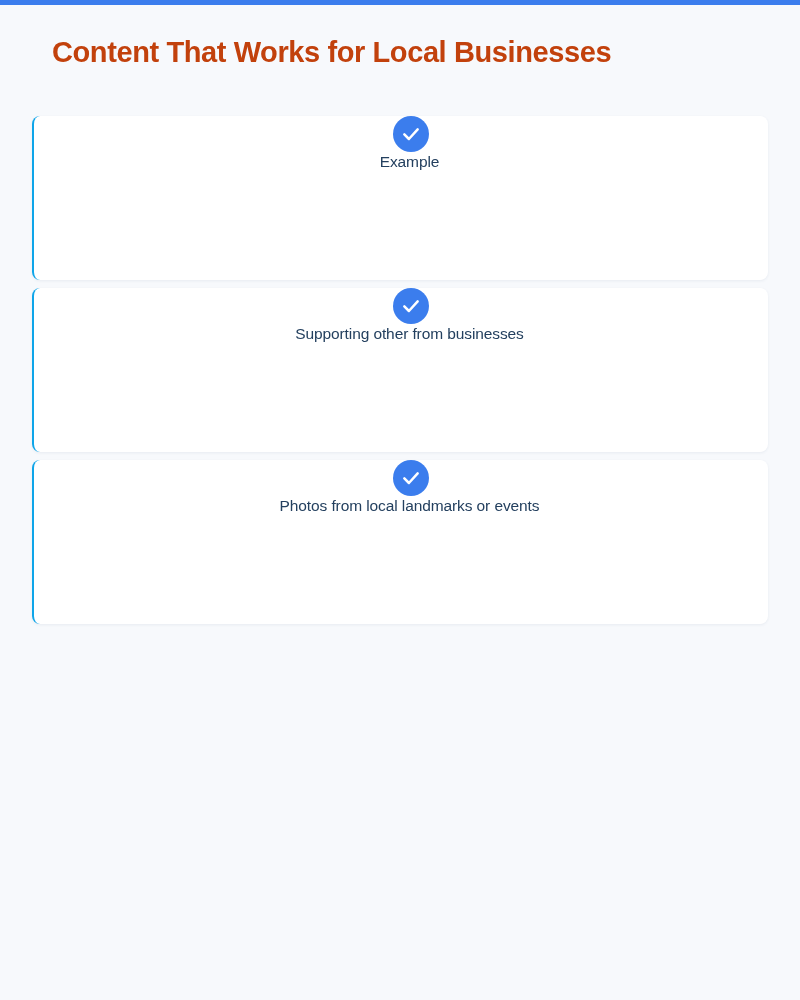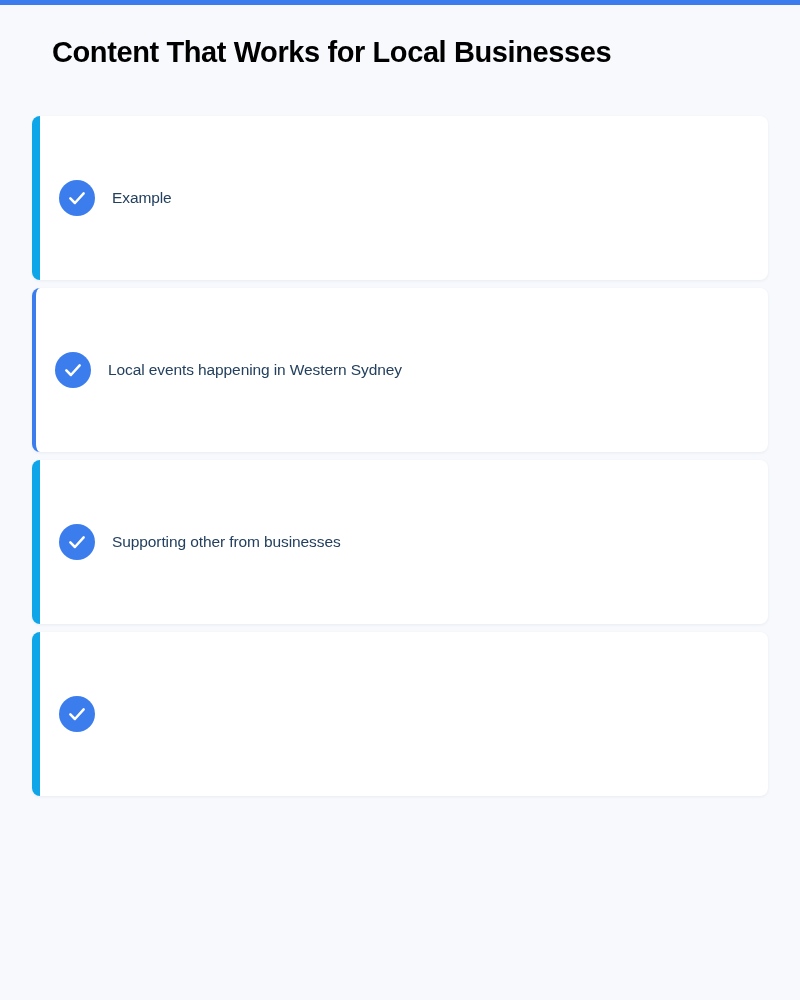--- a/index.html
+++ b/index.html
@@ -32,21 +32,21 @@
     height: 995px;
     background: #f7f9fc;
   }
 
   .page-title {
     position: absolute;
     left: 52px;
     top: 31px;
     font-size: 29px;
     font-weight: bold;
-    color: #000000;
+    color: #c2410c;
     letter-spacing: -0.4px;
     font-stretch: condensed;
     white-space: nowrap;
     line-height: 1.15;
   }
 
   .card-list {
     position: absolute;
     left: 32px;
     top: 111px;
@@ -59,21 +59,21 @@
     height: 164px;
     background: #ffffff;
     border-radius: 8px;
     box-shadow: 0 1px 3px rgba(30, 58, 95, 0.07);
     margin-bottom: 8px;
     display: flex;
     align-items: center;
     overflow: hidden;
   }
 
-  .card.accent-navy { border-left: 8px solid #0ea5e9; }
+  .card.accent-navy { border-left: 2px solid #0ea5e9; flex-direction: column; }
   .card.accent-blue { border-left: 4px solid #3b7ded; }
 
   .check-badge {
     flex: 0 0 auto;
     width: 36px;
     height: 36px;
     border-radius: 50%;
     background: #3b7ded;
     margin-left: 19px;
     display: flex;
@@ -109,41 +109,34 @@
 
     <div class="card accent-navy">
       <span class="check-badge">
         <svg viewBox="0 0 24 24" fill="none" stroke="#ffffff" stroke-width="3" stroke-linecap="round" stroke-linejoin="round">
             <polyline points="4,12.5 9.5,18 20,6.5"></polyline>
           </svg>
       </span>
       <span class="card-label">Example</span>
     </div>
 
-    <div class="card accent-blue">
-      <span class="check-badge">
-        <svg viewBox="0 0 24 24" fill="none" stroke="#ffffff" stroke-width="3" stroke-linecap="round" stroke-linejoin="round">
-            <polyline points="4,12.5 9.5,18 20,6.5"></polyline>
-          </svg>
-      </span>
-      <span class="card-label">Local events happening in Western Sydney</span>
-    </div>
 
     <div class="card accent-navy">
       <span class="check-badge">
         <svg viewBox="0 0 24 24" fill="none" stroke="#ffffff" stroke-width="3" stroke-linecap="round" stroke-linejoin="round">
             <polyline points="4,12.5 9.5,18 20,6.5"></polyline>
           </svg>
       </span>
       <span class="card-label">Supporting other from businesses</span>
     </div>
 
 
     <div class="card accent-navy">
       <span class="check-badge">
         <svg viewBox="0 0 24 24" fill="none" stroke="#ffffff" stroke-width="3" stroke-linecap="round" stroke-linejoin="round">
             <polyline points="4,12.5 9.5,18 20,6.5"></polyline>
           </svg>
       </span>
+      <span class="card-label">Photos from local landmarks or events</span>
     </div>
 
   </div>
 </div>
 
 </body></html>

